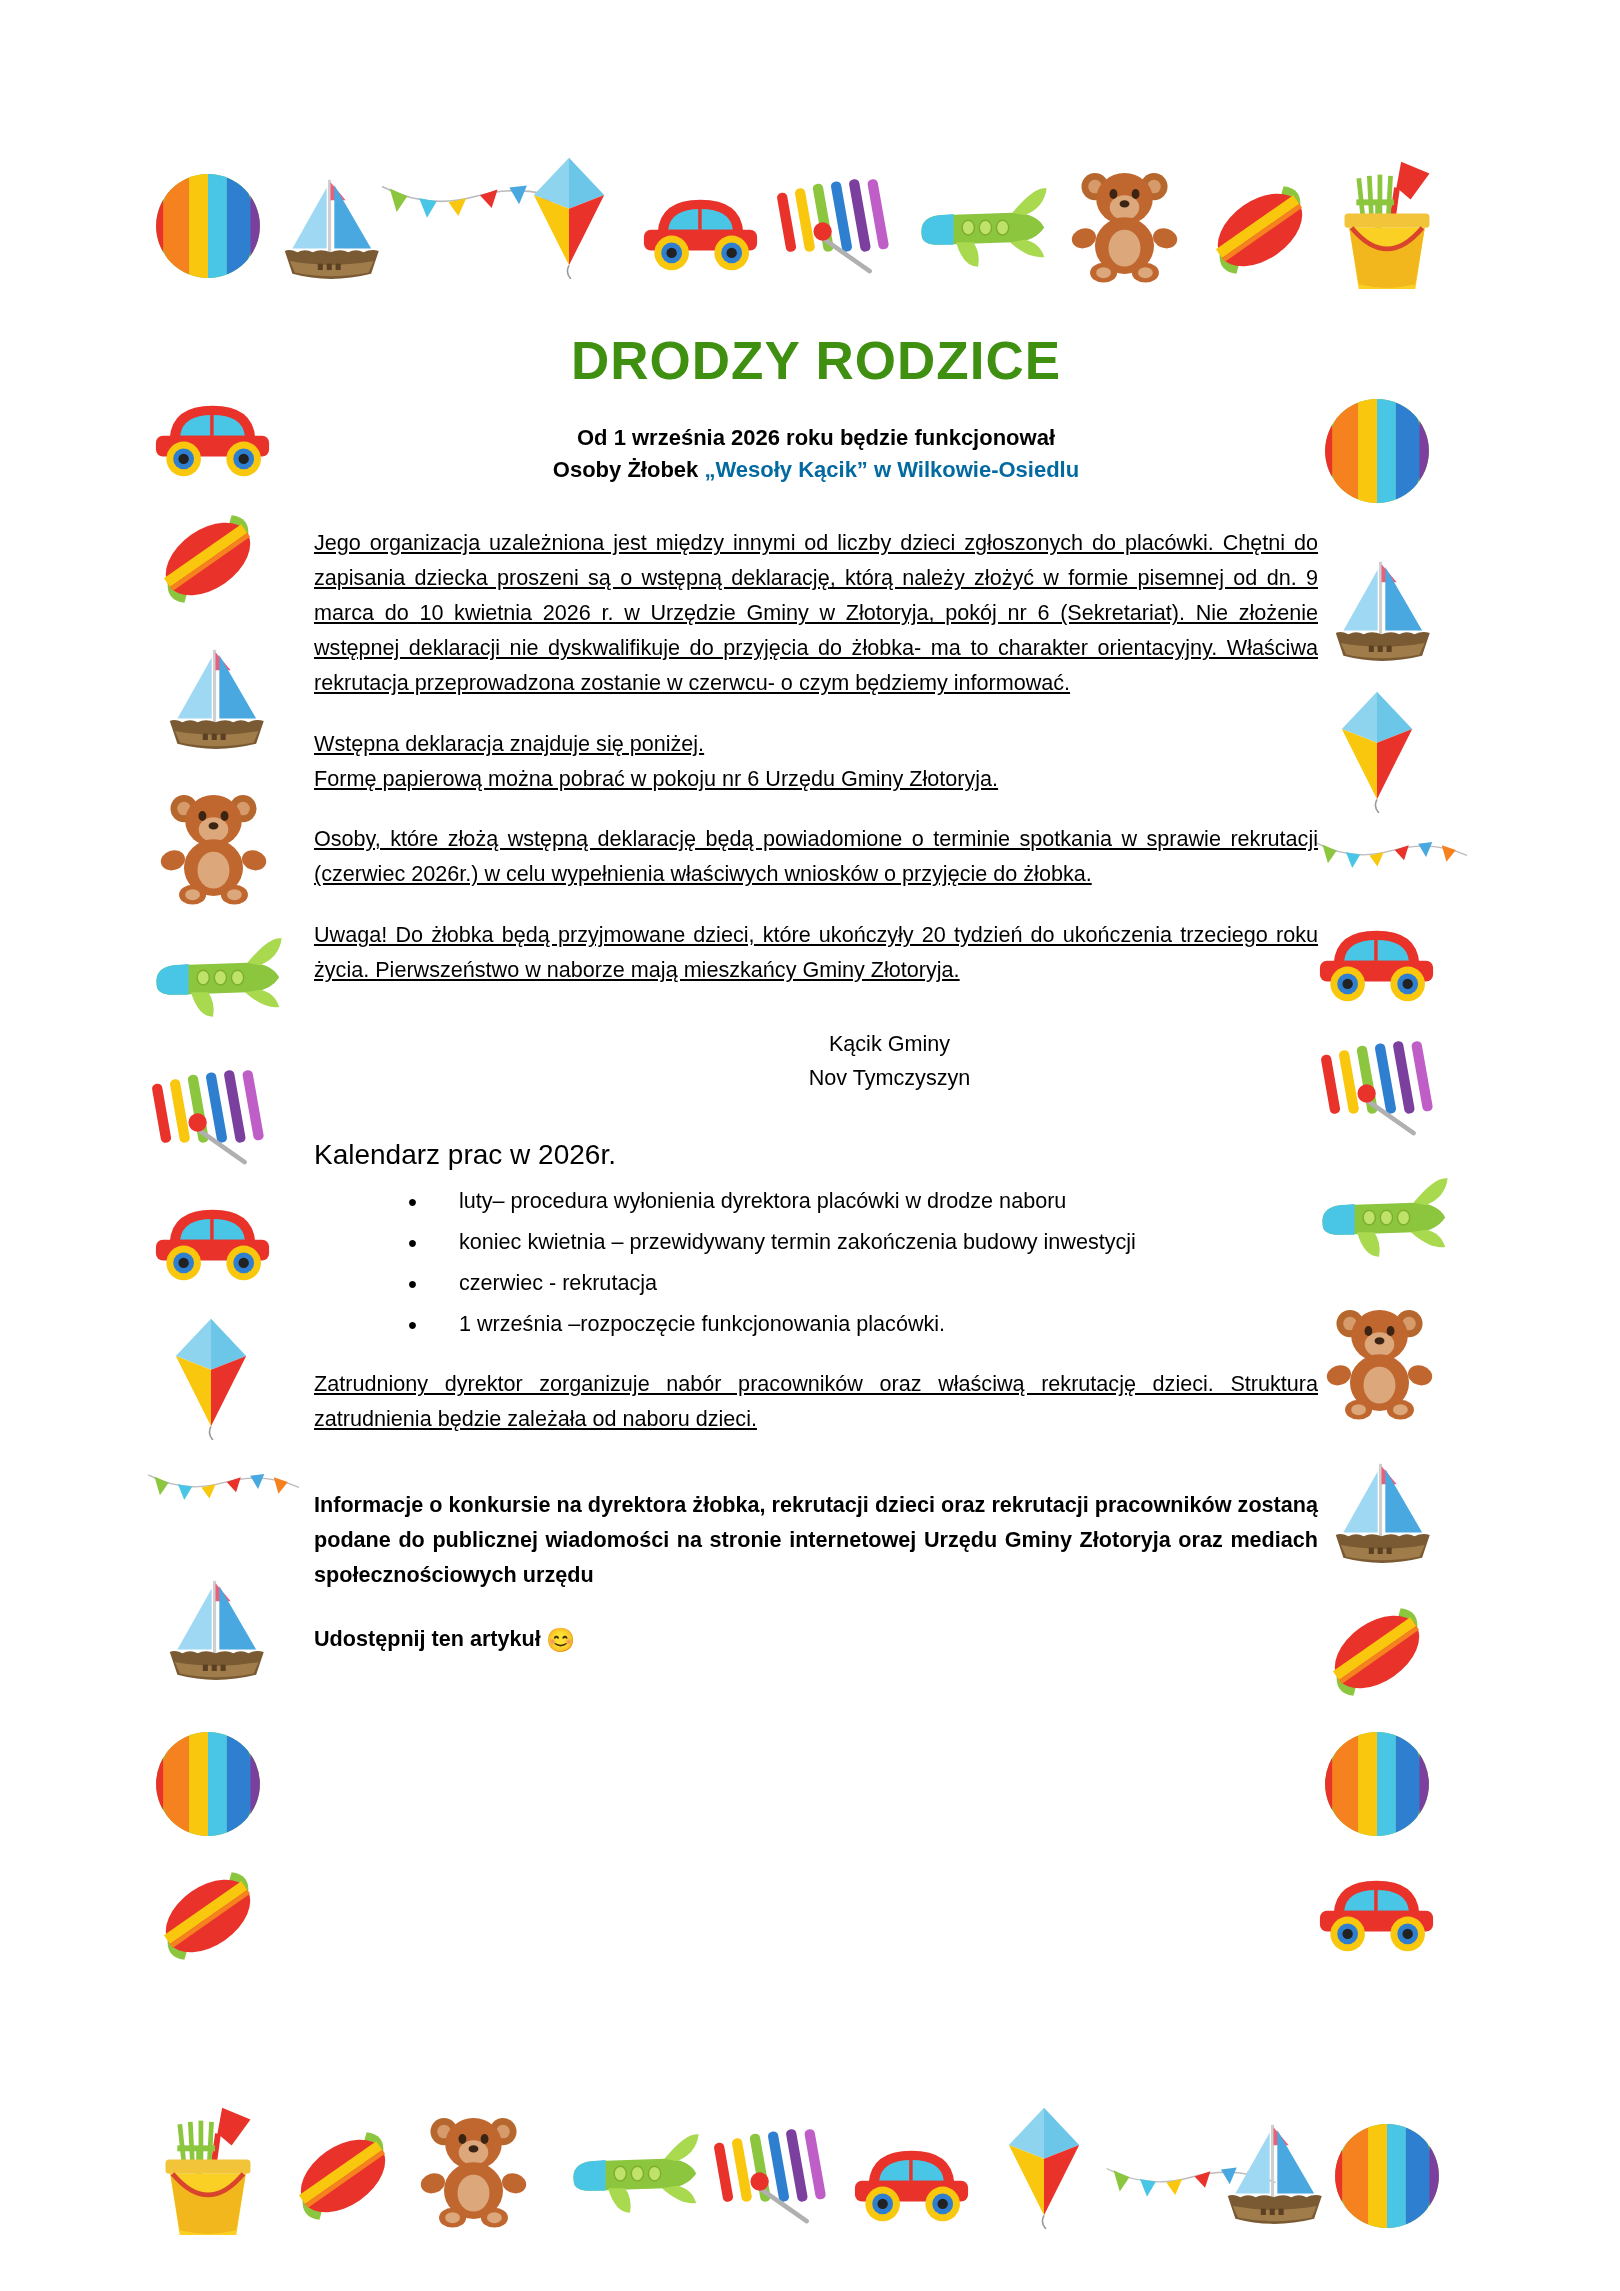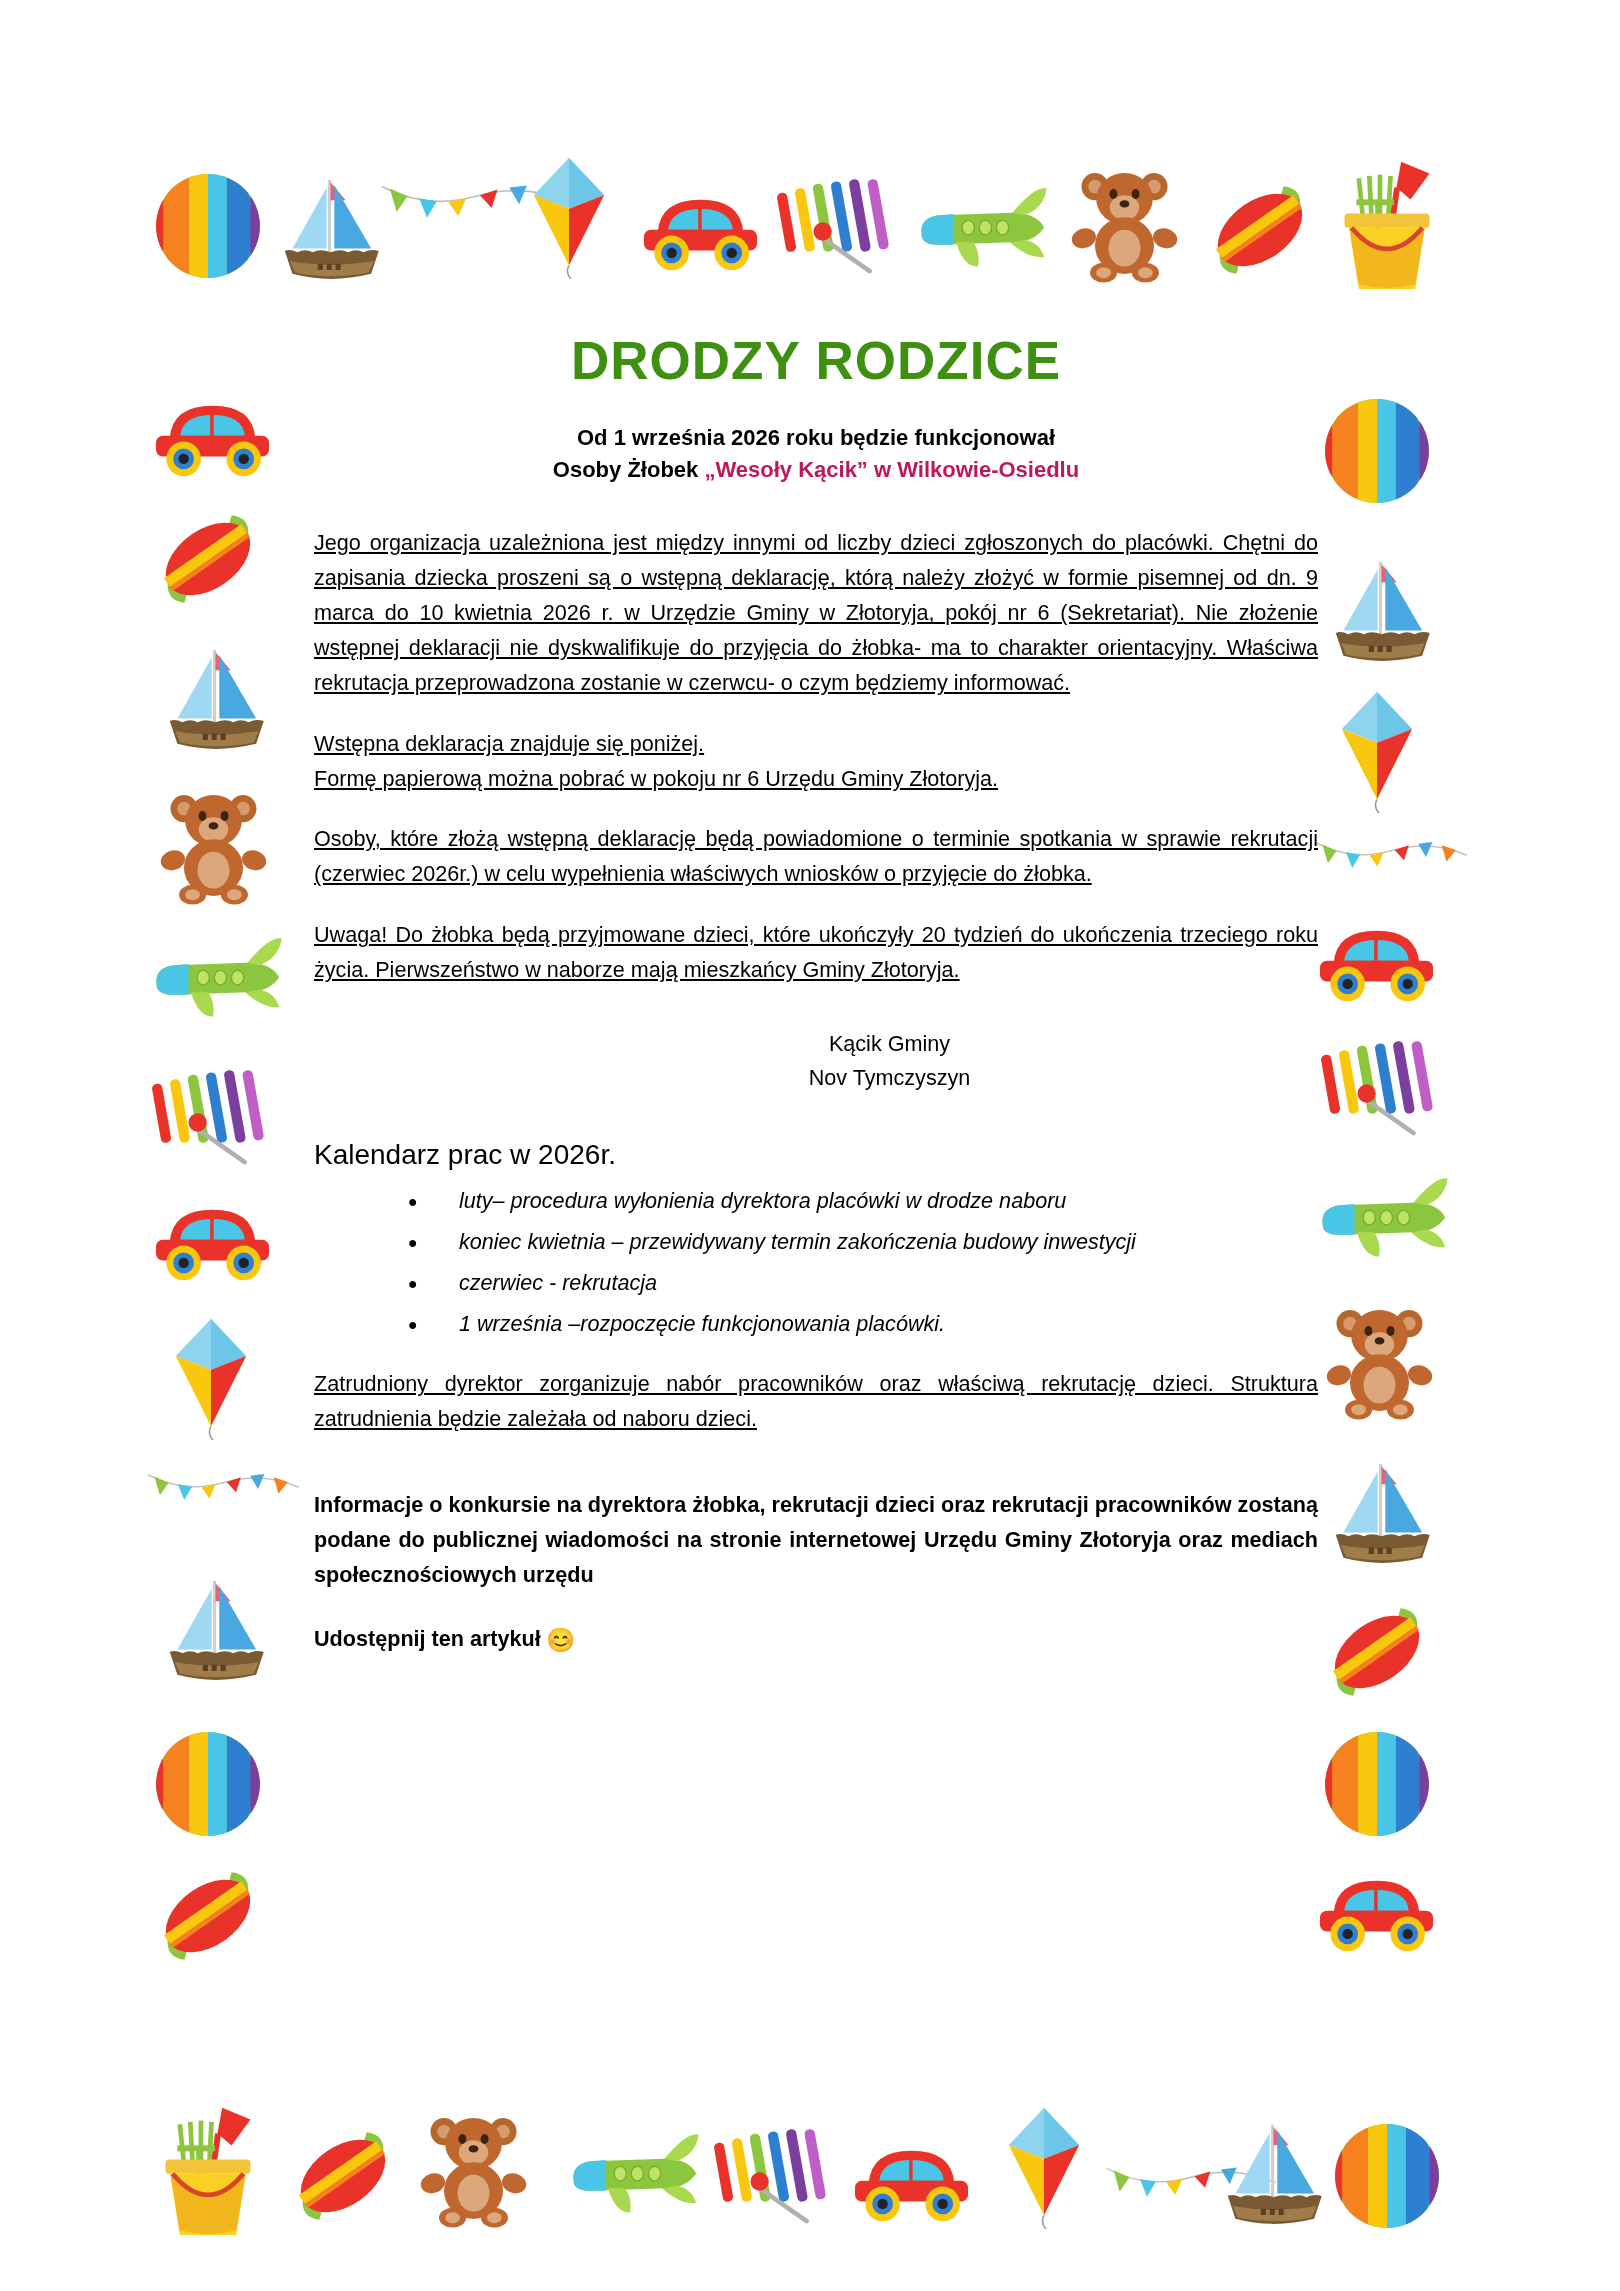--- a/index.html
+++ b/index.html
@@ -33,21 +33,21 @@
     line-height:1.05;
     margin:0 0 33px 0;
   }
   .subtitle{
     text-align:center;
     font-weight:bold;
     font-size:22px;
     line-height:1.45;
     margin:0;
   }
-  .subtitle .green{color:#be185d;}
+  .subtitle .green{color:#0369a1;}
   .sub-gap{height:41px;}
 
   p.body{
     font-size:21.6px;
     line-height:1.62;
     margin:0 0 25.5px 0;
     text-align:justify;
     text-justify:inter-word;
     text-decoration:underline;
   }
@@ -65,21 +65,20 @@
 
   .cal-head{
     font-size:28px;
     margin:43px 0 13.7px 0;
   }
 
   ul.cal{
     margin:0 0 25.5px 0;
     padding-left:94px;
     list-style:none;
-    font-style:italic;
   }
   ul.cal li{
     font-size:21.6px;
     line-height:1.62;
     position:relative;
     padding-left:51px;
     margin-bottom:5.9px;
   }
   ul.cal li:before{
     content:"\2022";

